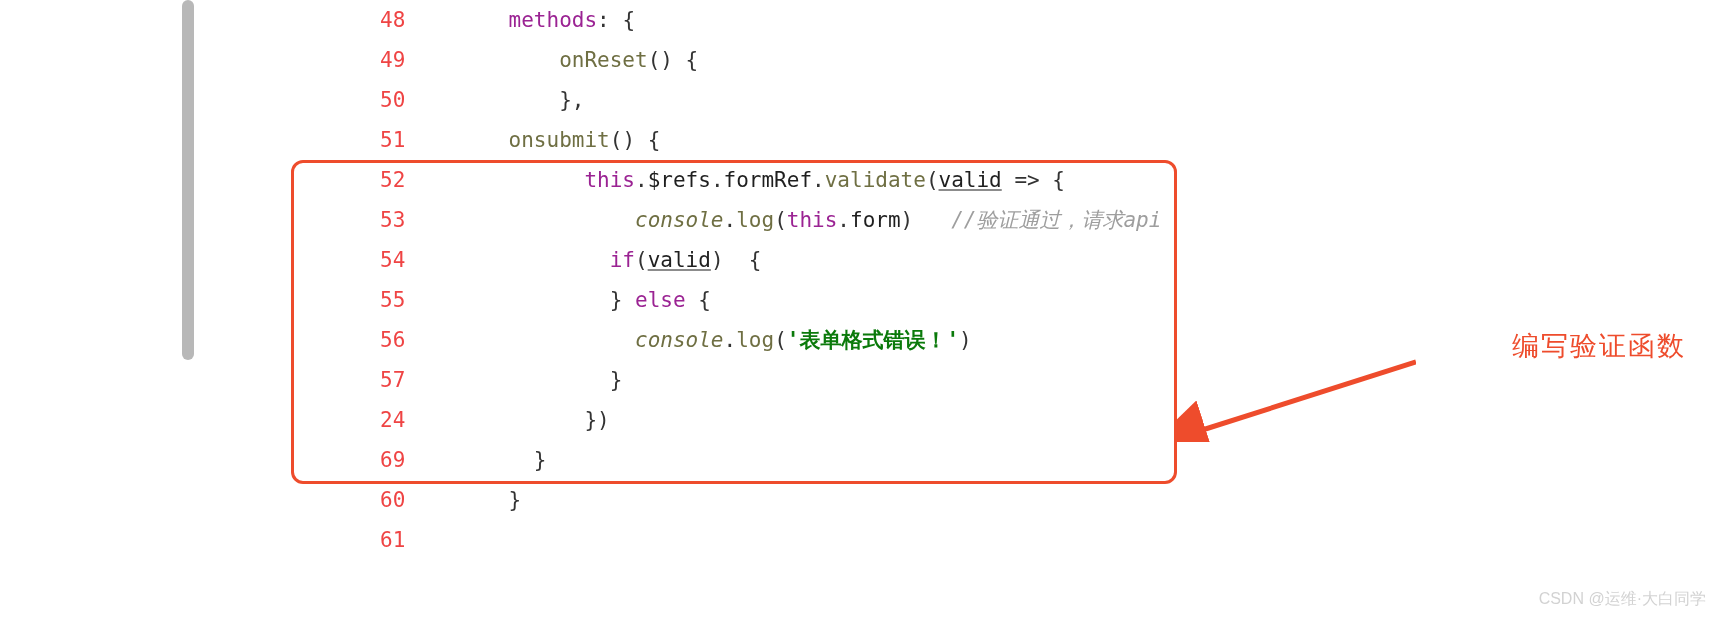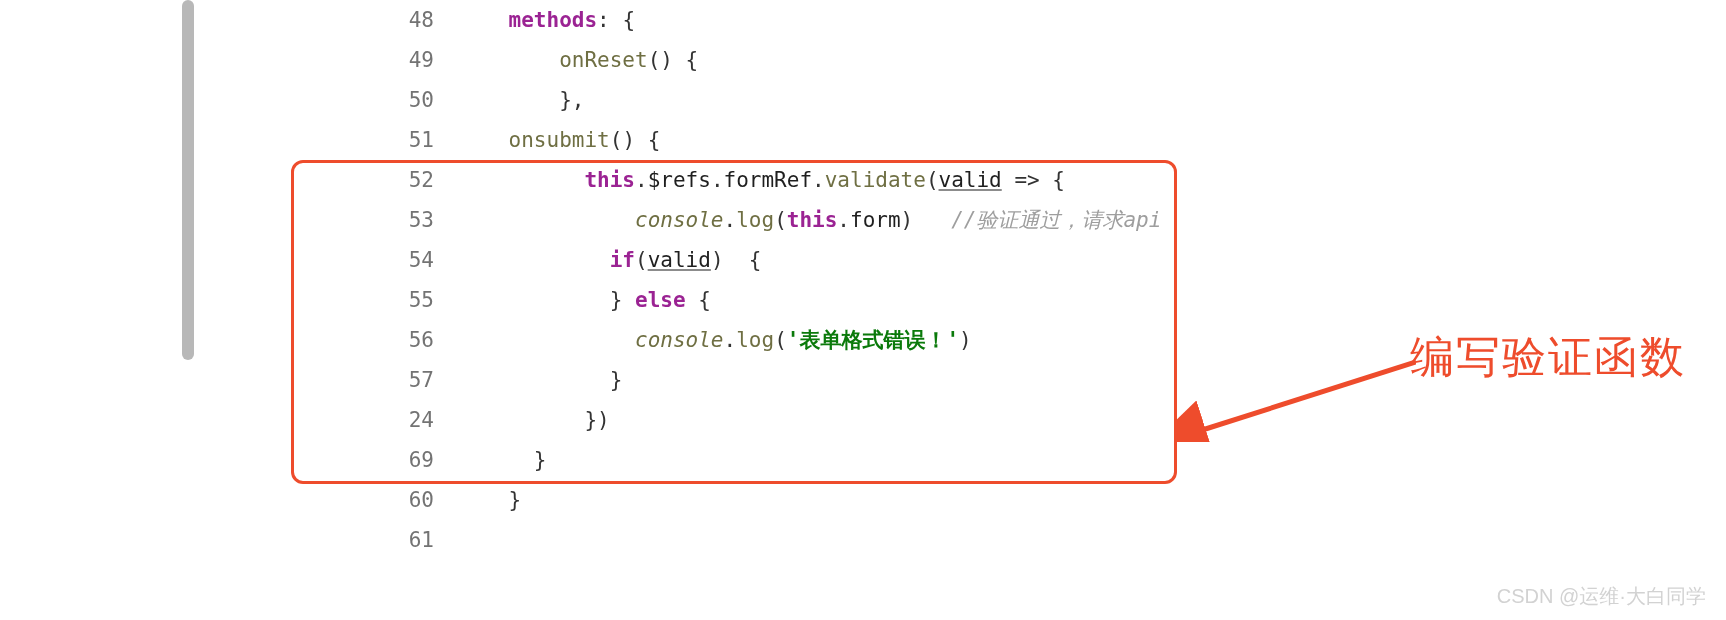--- a/index.html
+++ b/index.html
@@ -36,44 +36,44 @@
     left: 2px;
     top: 0;
     width: 12px;
     height: 360px;
     background: #b8b8b8;
     border-radius: 6px;
   }
   .line-numbers {
     width: 72px;
     background: #ffffff;
-    text-align: right;
+    text-align: left;
     padding-right: 18px;
     flex-shrink: 0;
-    color: #737373;
+    color: #ef4444;
     user-select: none;
     margin-left: 200px;
   }
   .line-numbers .ln {
     height: 40px;
     line-height: 40px;
     font-size: 21px;
   }
   .code-area {
     flex: 1;
     position: relative;
     padding-left: 6px;
   }
   .code-line {
     height: 40px;
     line-height: 40px;
     white-space: pre;
     position: relative;
   }
-  .tok-kw     { color: #9b2393; font-weight: 700; }   
+  .tok-kw     { color: #9b2393; font-weight: 400; }   
   .tok-ident  { color: #6f6f43; }
   .tok-punc   { color: #333333; }
   .tok-comment{ color: #9e9e9e; font-style: italic; }
   .tok-string { color: #0b7a0b; font-weight: 700; }
   .tok-under  { text-decoration: underline; text-decoration-color: rgba(0,0,0,.45); }
   .tok-dark   { color: #1f1f1f; }
   .tok-call   { color: #6f6f43; font-style: italic; }
 
   .highlight-box {
     position: absolute;
@@ -89,39 +89,39 @@
     position: absolute;
     right: 40px;
     top: 328px;
     display: flex;
     align-items: center;
     pointer-events: none;
   }
   .annotation-text {
     color: #ee4c2c;
     font-family: "PingFang SC","Microsoft YaHei",sans-serif;
-    font-size: 44px;
+    font-size: 27px;
     font-weight: 400;
     letter-spacing: 2px;
   }
   .arrow {
     position: absolute;
     right: 310px;
     top: 342px;
     width: 240px;
     height: 100px;
     pointer-events: none;
   }
   .watermark {
     position: absolute;
     right: 20px;
     bottom: 10px;
     color: #bfbfbf;
     font-family: "PingFang SC","Microsoft YaHei",sans-serif;
-    font-size: 20px;
+    font-size: 16px;
     opacity: .7;
   }
 </style>
 </head>
 <body>
 
 <div class="editor">
 
   <div class="gutter-strip"></div>
 

